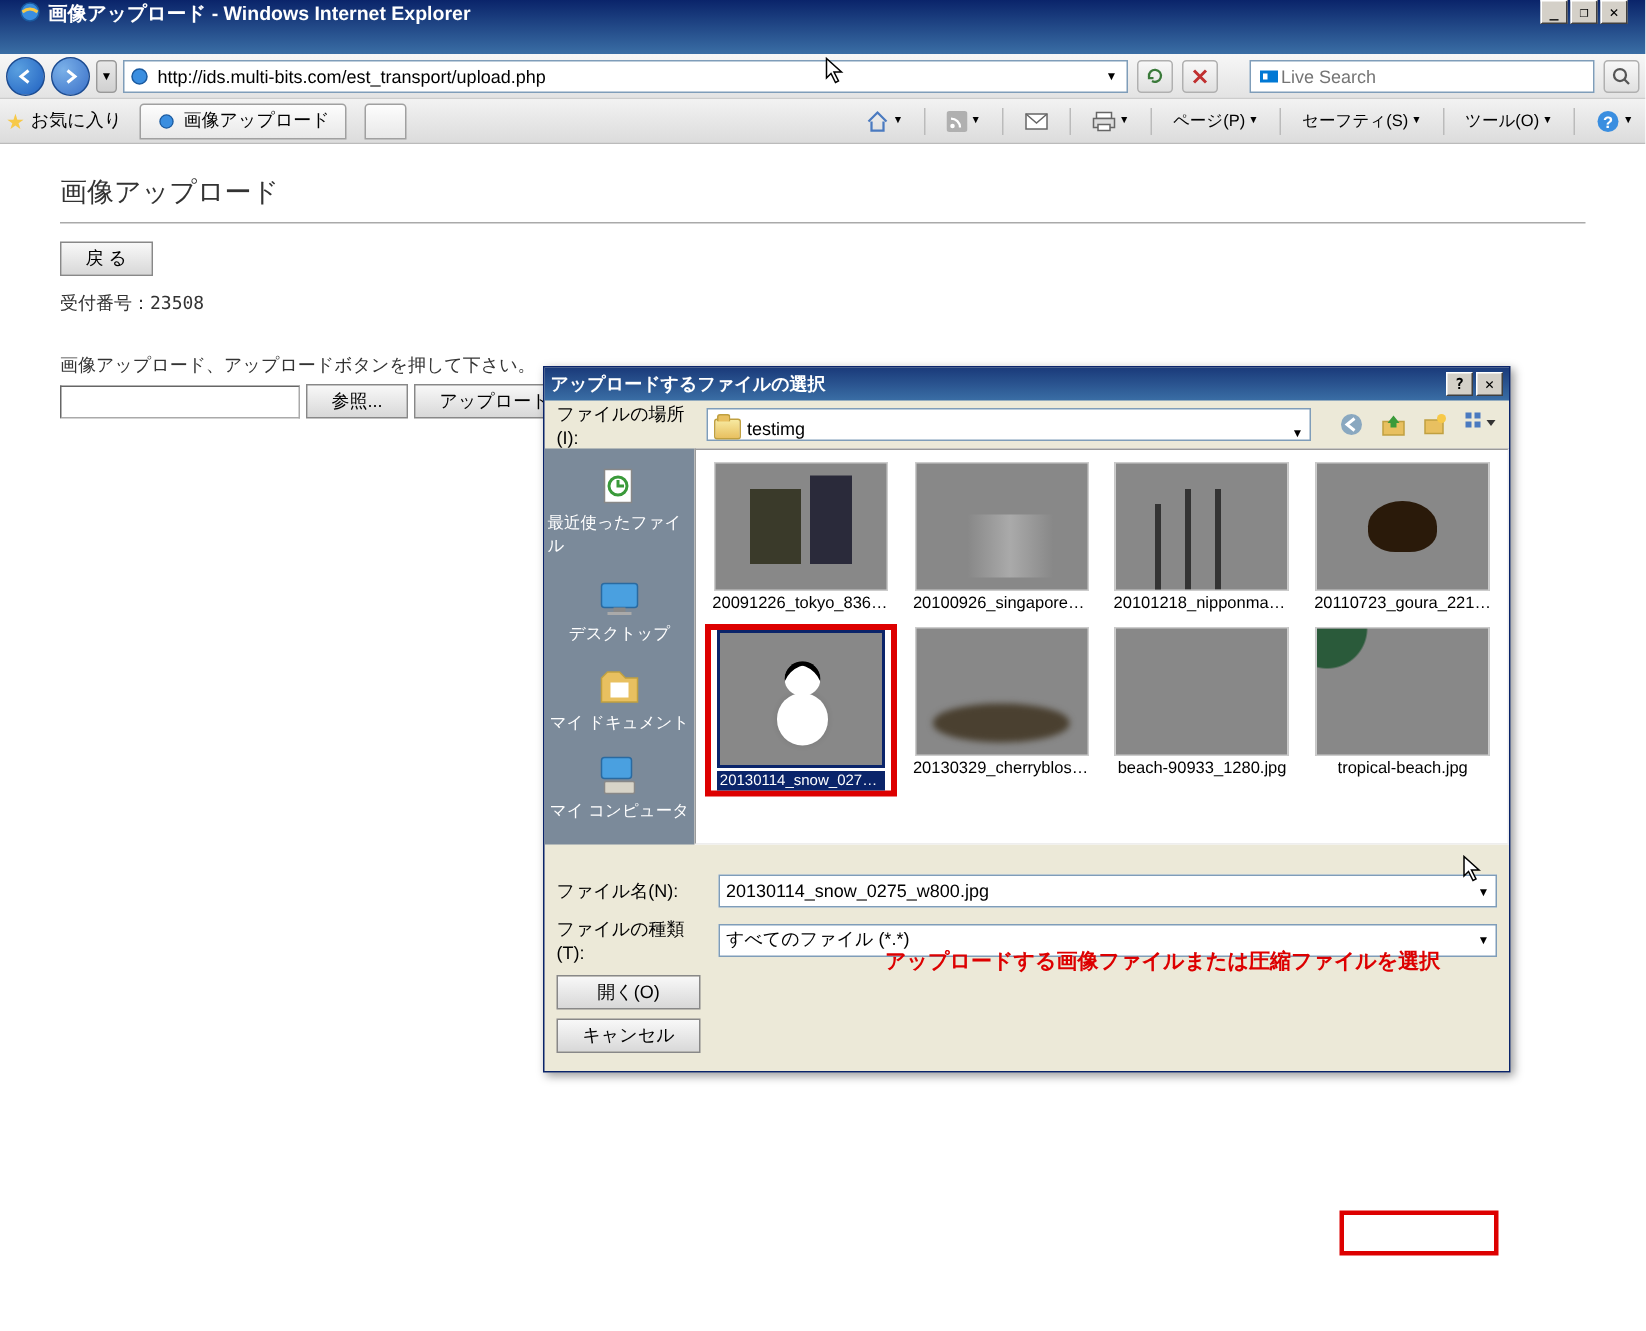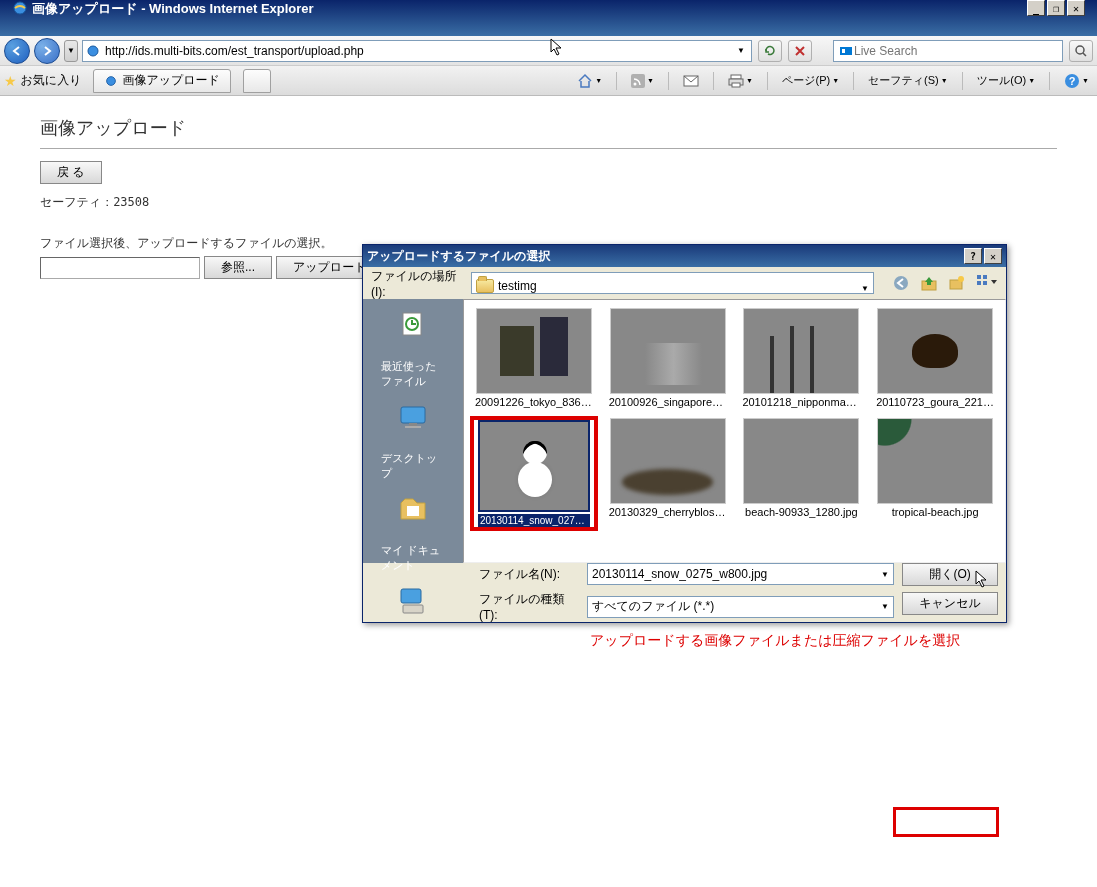--- a/index.html
+++ b/index.html
@@ -53,21 +53,21 @@
 .dlg-body { display: flex; flex-direction: column; }
 .dlg-loc { height: 32px; display: flex; align-items: center; padding: 0 8px; gap: 8px; }
 .dlg-loc label { font-size: 12px; width: 92px; }
 .loc-combo { flex: 1; height: 22px; border: 1px solid #7f9db9; background: #fff; display: flex; align-items: flex-end; padding: 0 4px; gap: 4px; }
 .loc-combo .drop { margin-left: auto; font-size: 8px; }
 .loc-icons { display: flex; gap: 10px; margin-left: 10px; }
 .loc-icons span { cursor: pointer; font-size: 14px; }
 
 .dlg-main { display: flex; height: 264px; }
 .places { width: 100px; background: #7b8a9a; display: flex; flex-direction: column; align-items: center; padding: 8px 0; gap: 8px; color: #fff; font-size: 11px; }
-.place { display: flex; flex-direction: column; align-items: center; gap: 18px; cursor: pointer; width: 100%; padding: 2px 18px; }
+.place { display: flex; flex-direction: column; align-items: center; gap: 0; cursor: pointer; width: 100%; padding: 2px 2px; }
 .place .icon { width: 32px; height: 32px; display: flex; align-items: center; justify-content: center; font-size: 24px; }
 
 .file-grid { flex: 1; background: #fff; border: 1px inset #eee; padding: 6px; display: grid; grid-template-columns: repeat(4, 1fr); gap: 6px; align-content: start; overflow: auto; }
 .thumb { display: flex; flex-direction: column; align-items: center; gap: 2px; font-size: 11px; cursor: pointer; padding: 2px; }
 .thumb .img { width: 116px; height: 86px; border: 1px solid #ccc; background: #888; display: flex; align-items: center; justify-content: center; color: #fff; font-size: 10px; overflow: hidden; }
 .thumb .label { max-width: 118px; white-space: nowrap; overflow: hidden; text-overflow: ellipsis; text-align: center; }
 .thumb.selected { border: 4px solid #d00; padding: 0; }
 .thumb.selected .img { width: 112px; height: 92px; border: 2px solid #0a246a; }
 .thumb.selected .label { background: #0a246a; color: #fff; padding: 1px 2px; white-space: normal; font-size: 10px; width: 112px; }
 
@@ -83,32 +83,32 @@
 .scene-beetle::after { content: ""; position: absolute; left: 30%; top: 30%; width: 40%; height: 40%; background: #2a1a0a; border-radius: 50% 50% 40% 40%; }
 .scene-snow { background: #e8f0f4; position: relative; }
 .scene-snow::before { content: ""; position: absolute; left: 35%; top: 45%; width: 32%; height: 40%; background: #fff; border-radius: 50%; box-shadow: 0 0 4px rgba(0,0,0,0.1); }
 .scene-snow::after { content: ""; position: absolute; left: 40%; top: 22%; width: 22%; height: 26%; background: #fff; border-radius: 50%; box-shadow: inset -5px 8px 0 -6px #000, inset 5px 8px 0 -6px #000; }
 .scene-cherry { background: linear-gradient(#000 0%, #1a1a1a 60%); position: relative; }
 .scene-cherry::after { content: ""; position: absolute; left: 10%; bottom: 10%; width: 80%; height: 30%; background: #4a4030; border-radius: 50%; filter: blur(2px); }
 .scene-beach1 { background: linear-gradient(#4a90d0 0%, #88c0e0 50%, #0a6a80 50%, #c8b880 80%); }
 .scene-beach2 { background: linear-gradient(#3a80c0 0%, #78b0d8 45%, #e0d4b0 45%, #d0c0a0 100%); position: relative; }
 .scene-beach2::after { content: ""; position: absolute; left: 0; top: 0; width: 30%; height: 70%; background: radial-gradient(circle at 20% 0%, #2a5a3a 40%, transparent 42%); }
 
-.dlg-bottom { display: flex; padding: 0 8px; gap: 8px; }
+.dlg-bottom { display: flex; padding: 12px 8px; gap: 8px; flex-direction: column; }
 .dlg-bottom .left-spacer { width: 100px; }
 .dlg-fields { flex: 1; display: flex; flex-direction: column; gap: 6px; }
 .field-row { display: flex; align-items: center; gap: 8px; }
 .field-row label { font-size: 12px; width: 100px; }
 .field-row .combo { flex: 1; height: 22px; border: 1px solid #7f9db9; background: #fff; display: flex; align-items: center; padding: 0 4px; }
 .field-row .combo .drop { margin-left: auto; font-size: 8px; }
 .dlg-buttons { display: flex; flex-direction: column; gap: 6px; width: 96px; }
 .dlg-btn { height: 23px; border: 1px solid #888; background: linear-gradient(#f8f8f8, #d8d8d8); cursor: pointer; font-size: 12px; }
 .open-hl { position: absolute; border: 3px solid #d00; pointer-events: none; }
 
-.annotation { position: absolute; color: #d00; font-weight: normal; font-size: 14px; }
+.annotation { position: absolute; color: #d00; font-weight: bold; font-size: 14px; }
 
 .folder-icon { width: 18px; height: 14px; background: linear-gradient(#f7e9a0, #e8c060); border: 1px solid #c0a040; border-radius: 2px; position: relative; display: inline-block; }
 .folder-icon::before { content: ""; position: absolute; top: -4px; left: 1px; width: 7px; height: 4px; background: #e8c060; border: 1px solid #c0a040; border-bottom: none; border-radius: 2px 2px 0 0; }
 
 svg { display: block; }
 
 .cursor { position: absolute; pointer-events: none; z-index: 1000; }
 </style>
 </head>
 <body>
@@ -245,23 +245,23 @@
       </svg>
     <span class="drop">▼</span>
   </div>
 </div>
 
 <div class="page">
   <h1>画像アップロード</h1>
   <hr>
   <button class="btn">戻 る</button>
   <div class="receipt">
-    <span>セーフティ：</span><span>23508</span>
-  </div>
-  <div class="instr">ファイル選択後、アップロードするファイルの選択。</div>
+    <span>受付番号：</span><span>23508</span>
+  </div>
+  <div class="instr">画像アップロード、アップロードボタンを押して下さい。</div>
   <div class="file-row">
     <div class="file-field"></div>
     <button class="btn">参照...</button>
     <button class="btn">アップロード</button>
   </div>
 </div>
 
 <div class="dialog">
   <div class="dlg-title">
     <span>アップロードするファイルの選択</span>

